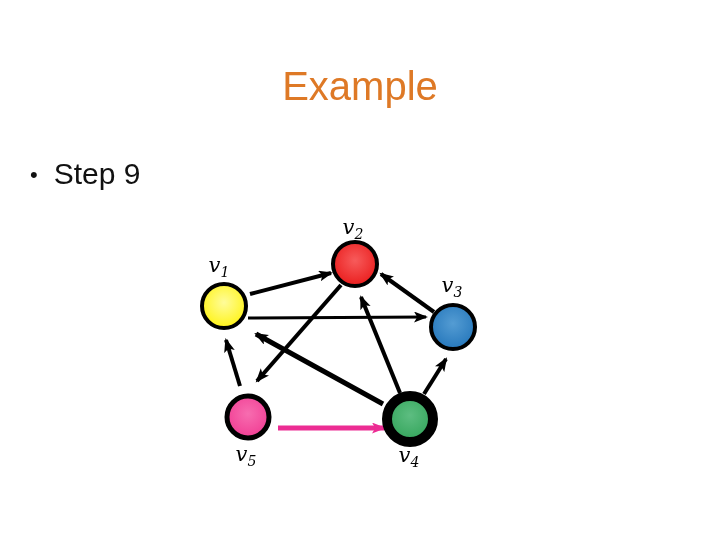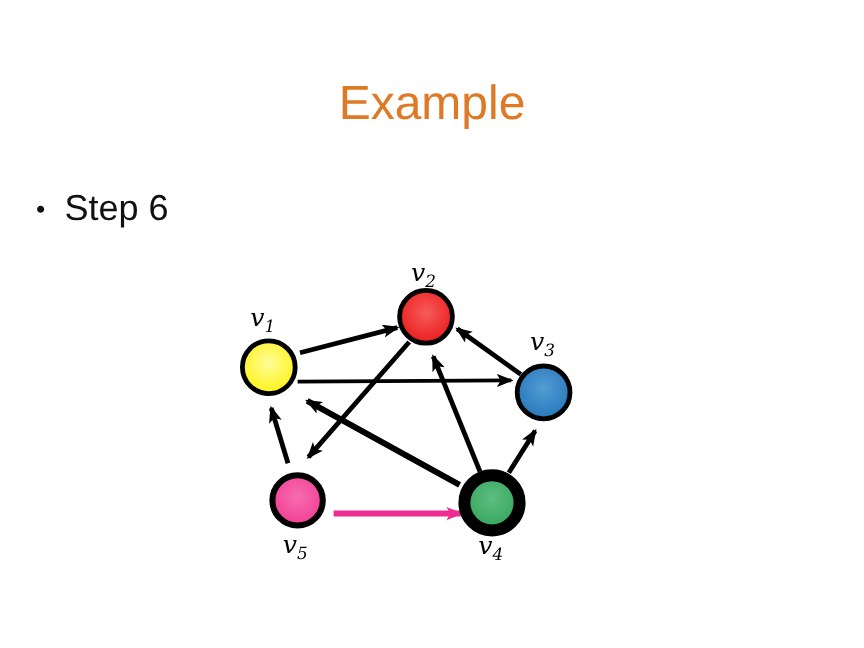--- a/index.html
+++ b/index.html
@@ -55,21 +55,21 @@
 </style>
 </head>
 <body style="background: rgb(255, 255, 255);">
 
 <div class="slide">
 
   <h1 class="slide-title" style="color: rgb(222, 121, 38);">Example</h1>
 
   <div class="bullet-row">
     <span class="bullet-dot" style="color: rgb(17, 17, 17);">•</span>
-    <span class="bullet-text" style="color: rgb(17, 17, 17);">Step 6</span>
+    <span class="bullet-text" style="color: rgb(17, 17, 17);">Step 9</span>
   </div>
 
   <svg class="graph-svg" viewBox="0 0 720 540">
       <defs>
         <marker id="arrow-0" markerUnits="userSpaceOnUse" markerWidth="16" markerHeight="12" refX="12" refY="5.5" orient="auto">
           <path d="M0,0 L14,5.5 L0,11 L3.2,5.5 Z" fill="#000000"></path>
         </marker>
         <marker id="arrow-1" markerUnits="userSpaceOnUse" markerWidth="16" markerHeight="12" refX="12" refY="5.5" orient="auto">
           <path d="M0,0 L14,5.5 L0,11 L3.2,5.5 Z" fill="#EC2C93"></path>
         </marker>

